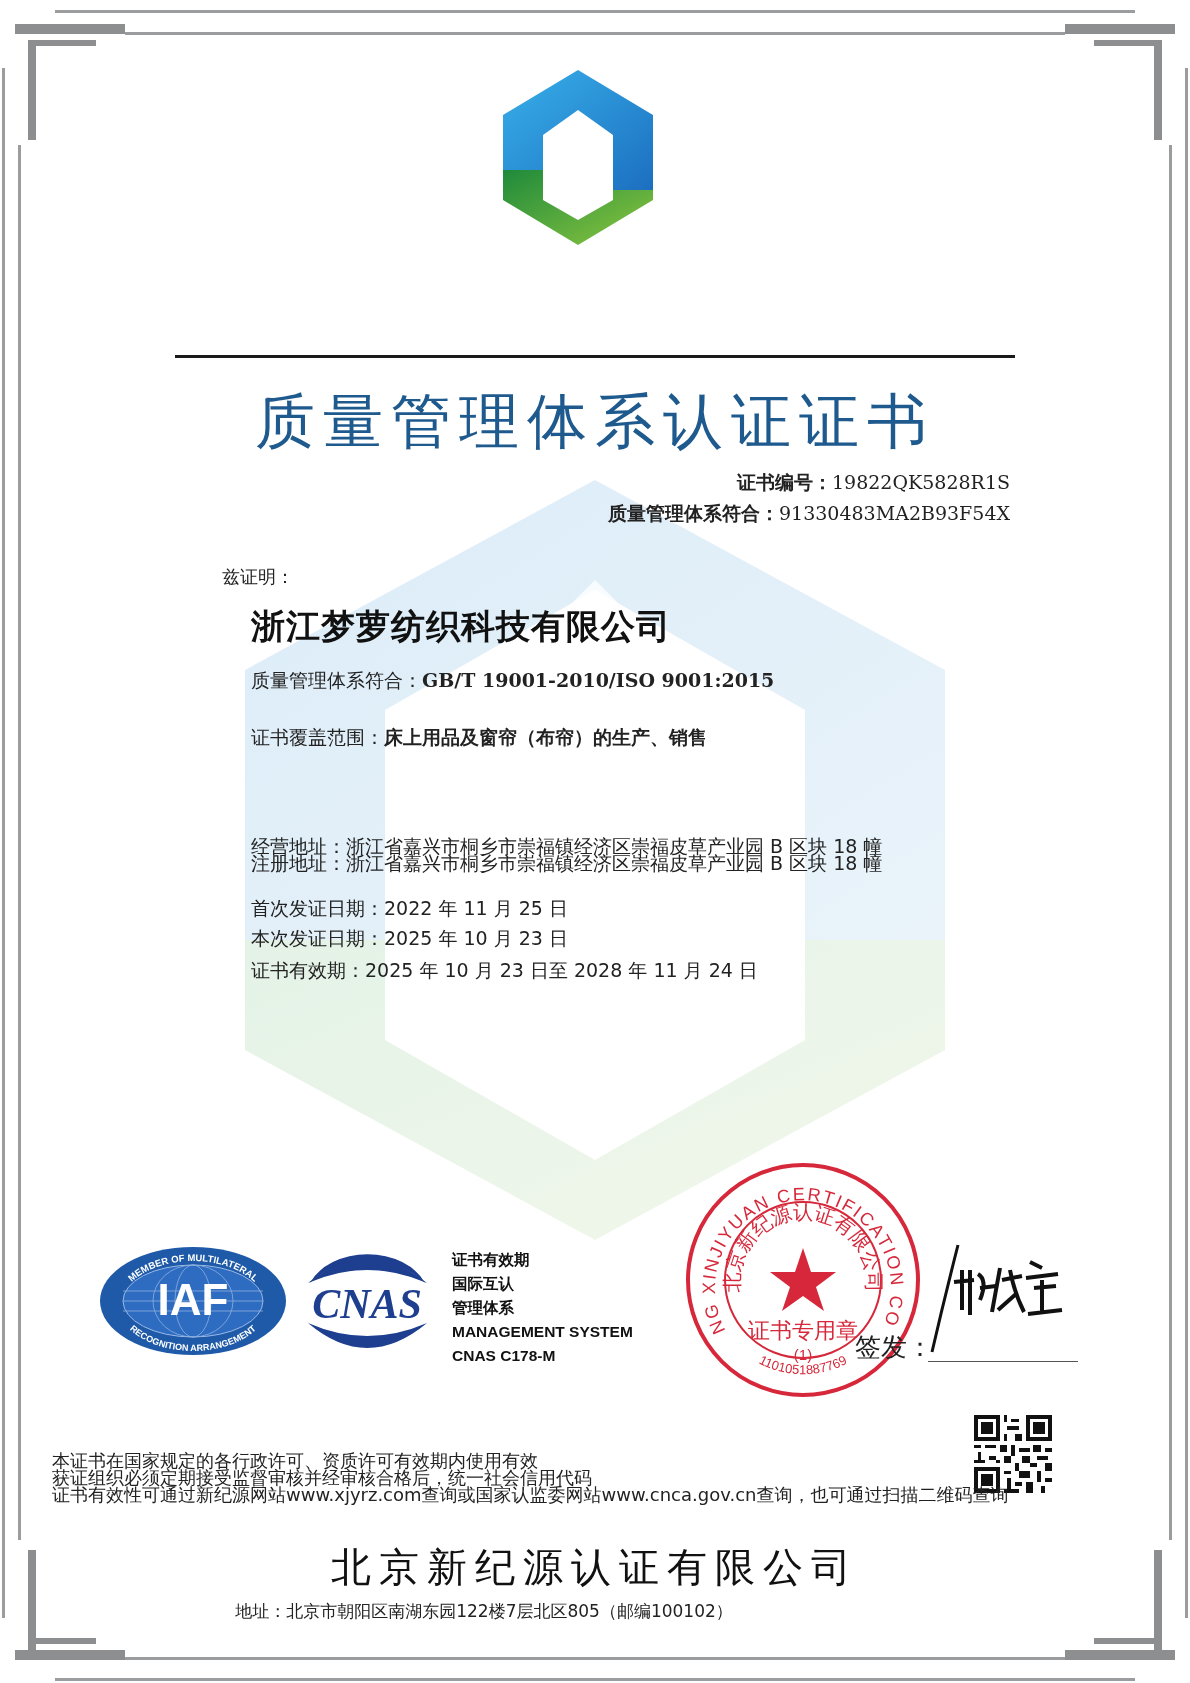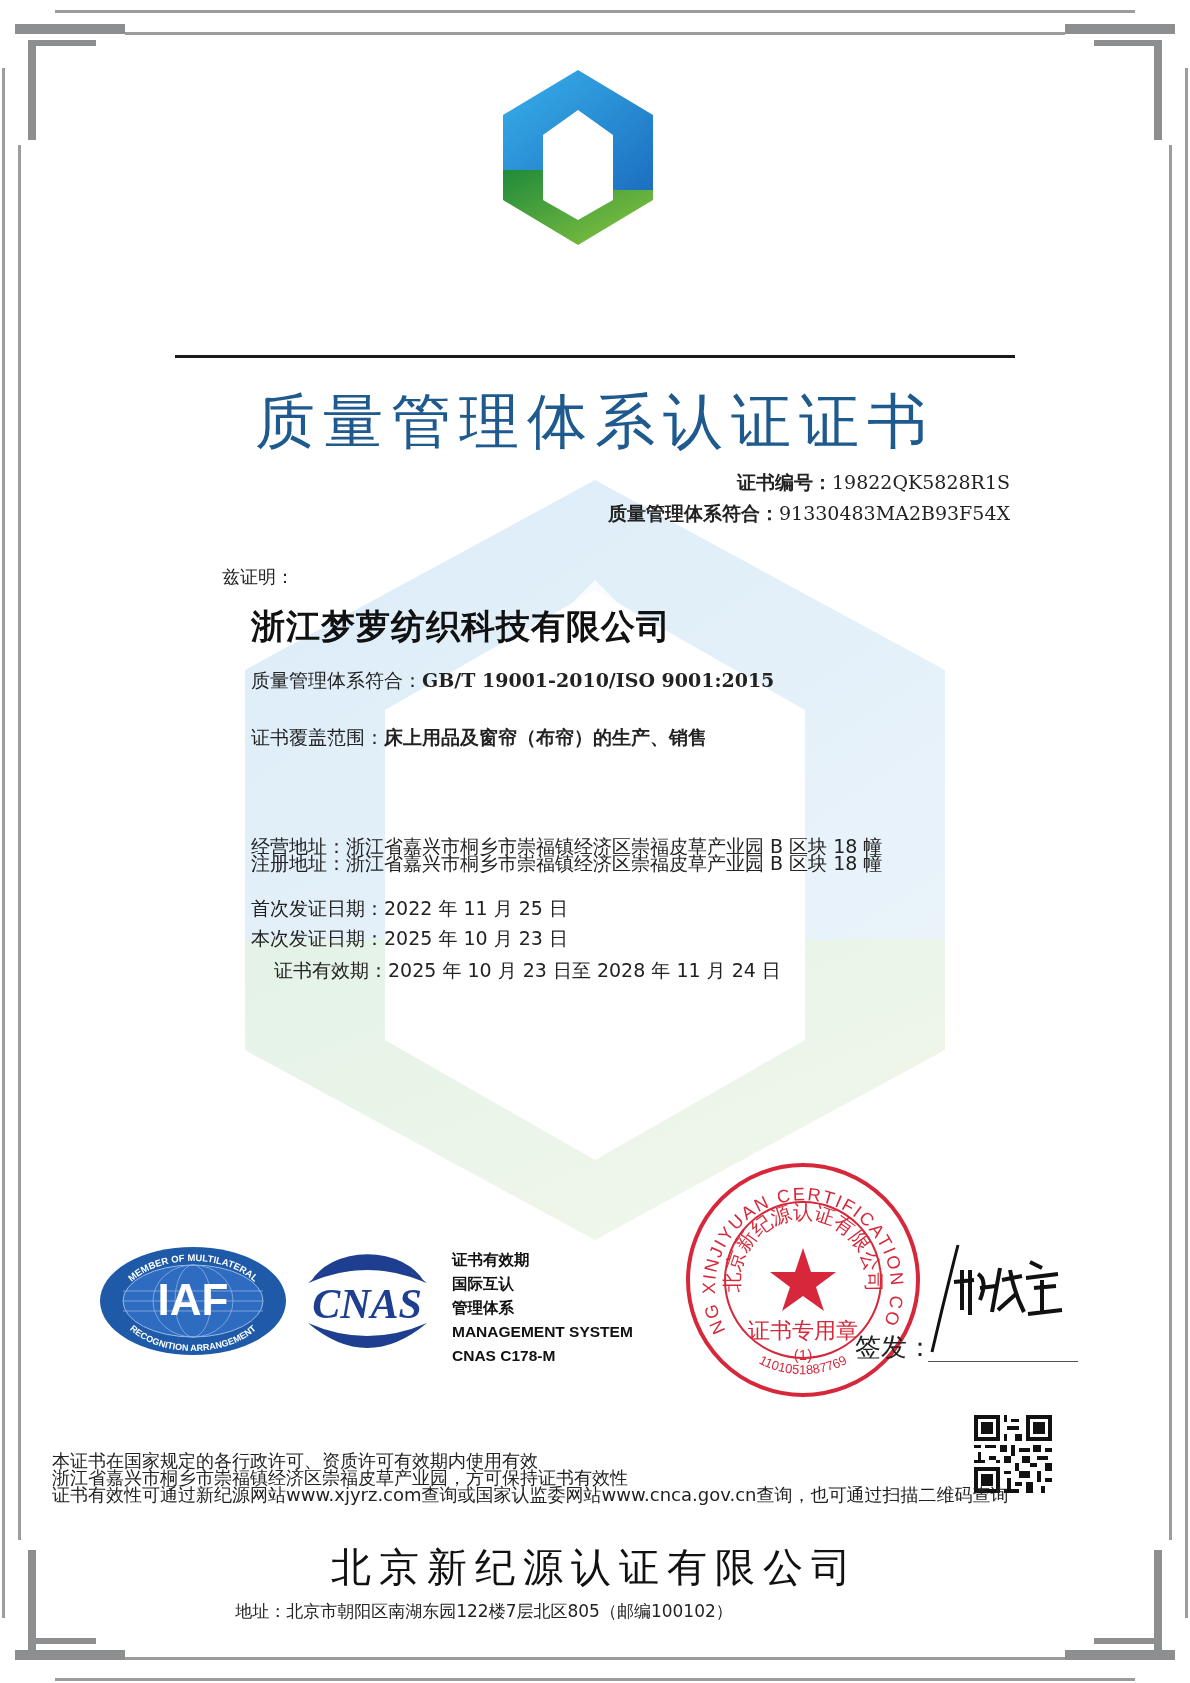--- a/index.html
+++ b/index.html
@@ -112,21 +112,21 @@
 </div>
 <div class="body-line" style="top:834px;">
   <span>经营地址：</span><span>浙江省嘉兴市桐乡市崇福镇经济区崇福皮草产业园 B 区块 18 幢</span>
 </div>
 <div class="body-line" style="top:896px;">
   <span>首次发证日期：</span><span>2022 年 11 月 25 日</span>
 </div>
 <div class="body-line" style="top:926px;">
   <span>本次发证日期：</span><span>2025 年 10 月 23 日</span>
 </div>
-<div class="body-line" style="top:958px;margin-left:23px;">
+<div class="body-line" style="top:958px;">
   <span>证书有效期：</span><span>2025 年 10 月 23 日至 2028 年 11 月 24 日</span>
 </div>
 
 <svg class="abs" style="left:98px; top:1245px;" width="190" height="112" viewBox="0 0 190 112">
   <defs>
     <path id="iafTop" d="M22 62 A73 46 0 0 1 168 62"></path>
     <path id="iafBot" d="M18 56 A77 50 0 0 0 172 56"></path>
   </defs>
   <ellipse cx="95" cy="56" rx="93" ry="54" fill="#1e5aa8"></ellipse>
   <ellipse cx="95" cy="56" rx="70" ry="36" fill="#2d6cc0" stroke="#9bb9e6" stroke-width="1"></ellipse>
@@ -222,17 +222,17 @@
       <rect x="9" y="17" width="1" height="3"></rect>
       <rect x="11" y="18" width="2" height="1"></rect>
       <rect x="14" y="18" width="2" height="3"></rect>
       <rect x="19" y="17" width="2" height="1"></rect>
       <rect x="18" y="19" width="1" height="2"></rect>
       <rect x="8" y="20" width="4" height="1"></rect>
   </g>
 </svg>
 
 <div class="foot" style="top:1449px;">本证书在国家规定的各行政许可、资质许可有效期内使用有效</div>
-<div class="foot" style="top:1466px;">浙江省嘉兴市桐乡市崇福镇经济区崇福皮草产业园，方可保持证书有效性</div>
+<div class="foot" style="top:1466px;">获证组织必须定期接受监督审核并经审核合格后，统一社会信用代码</div>
 <div class="foot" style="top:1483px;">证书有效性可通过新纪源网站www.xjyrz.com查询或国家认监委网站www.cnca.gov.cn查询，也可通过扫描二维码查询</div>
 
 <div class="issuer">北京新纪源认证有限公司</div>
 <div class="issuer-addr">地址：北京市朝阳区南湖东园122楼7层北区805（邮编100102）</div>
 
 </body></html>

